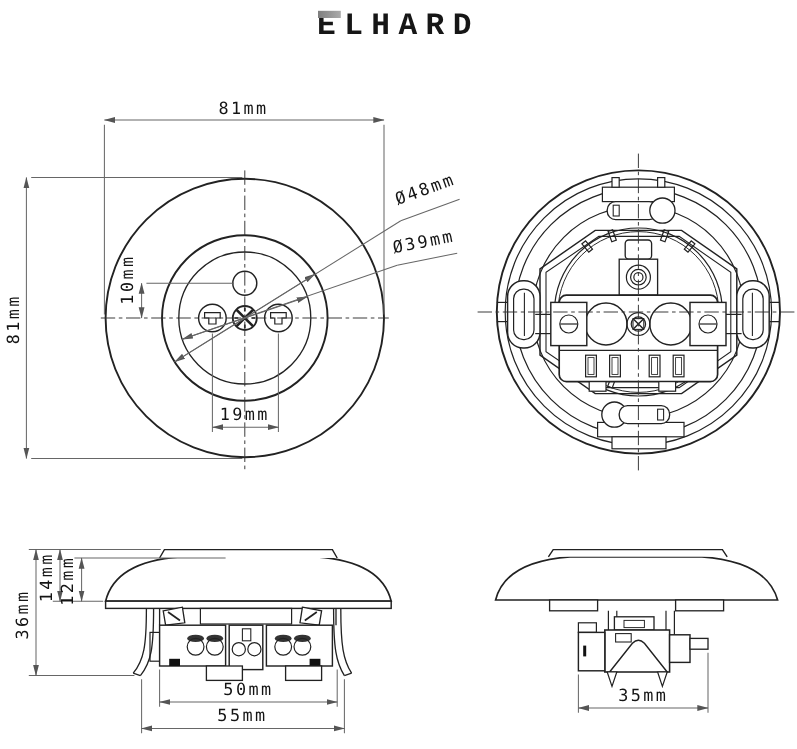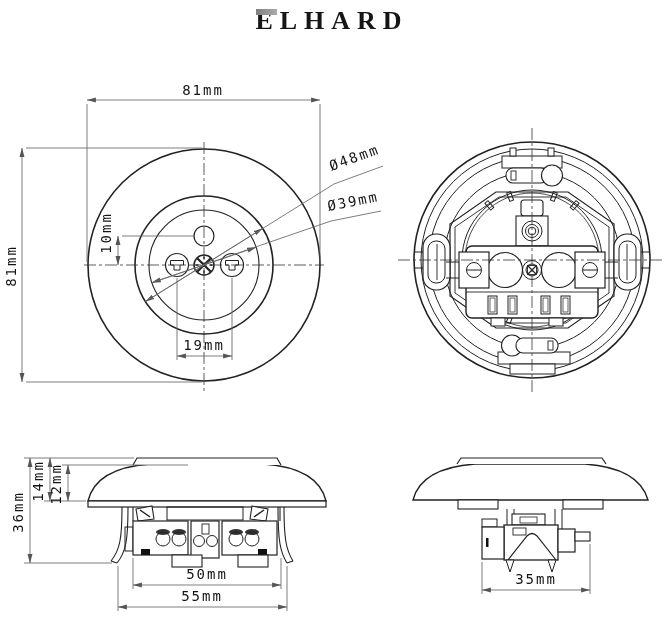--- a/index.html
+++ b/index.html
@@ -1,18 +1,18 @@
 <!DOCTYPE html>
 <html><head>
 <meta charset="utf-8">
 <style>
   html,body{margin:0;padding:0;background:#fff;width:664px;height:624px;overflow:hidden;}
   #stage{position:relative;width:664px;height:624px;background:#ffffff;font-family:"Liberation Sans",sans-serif;}
   .logo{position:absolute;top:6px;left:0;right:0;text-align:center;
-        font-family:Liberation Serif, serif;font-weight:bold;font-size:26px;
+        font-family:Liberation Mono, monospace;font-weight:bold;font-size:26px;
         letter-spacing:7px;color:#161616;}
   .logo .logo-e{position:relative;display:inline-block;}
   .logo .logo-e::after{content:"";position:absolute;left:1px;right:3px;top:3px;height:6px;
         background:linear-gradient(90deg,#7e7e7e,#ababab);}
   svg text{font-family:"DejaVu Sans Mono",monospace;font-size:14px;letter-spacing:2px;
         fill:#141414;stroke:none;text-anchor:middle;}
 </style>
 </head>
 <body>
 

